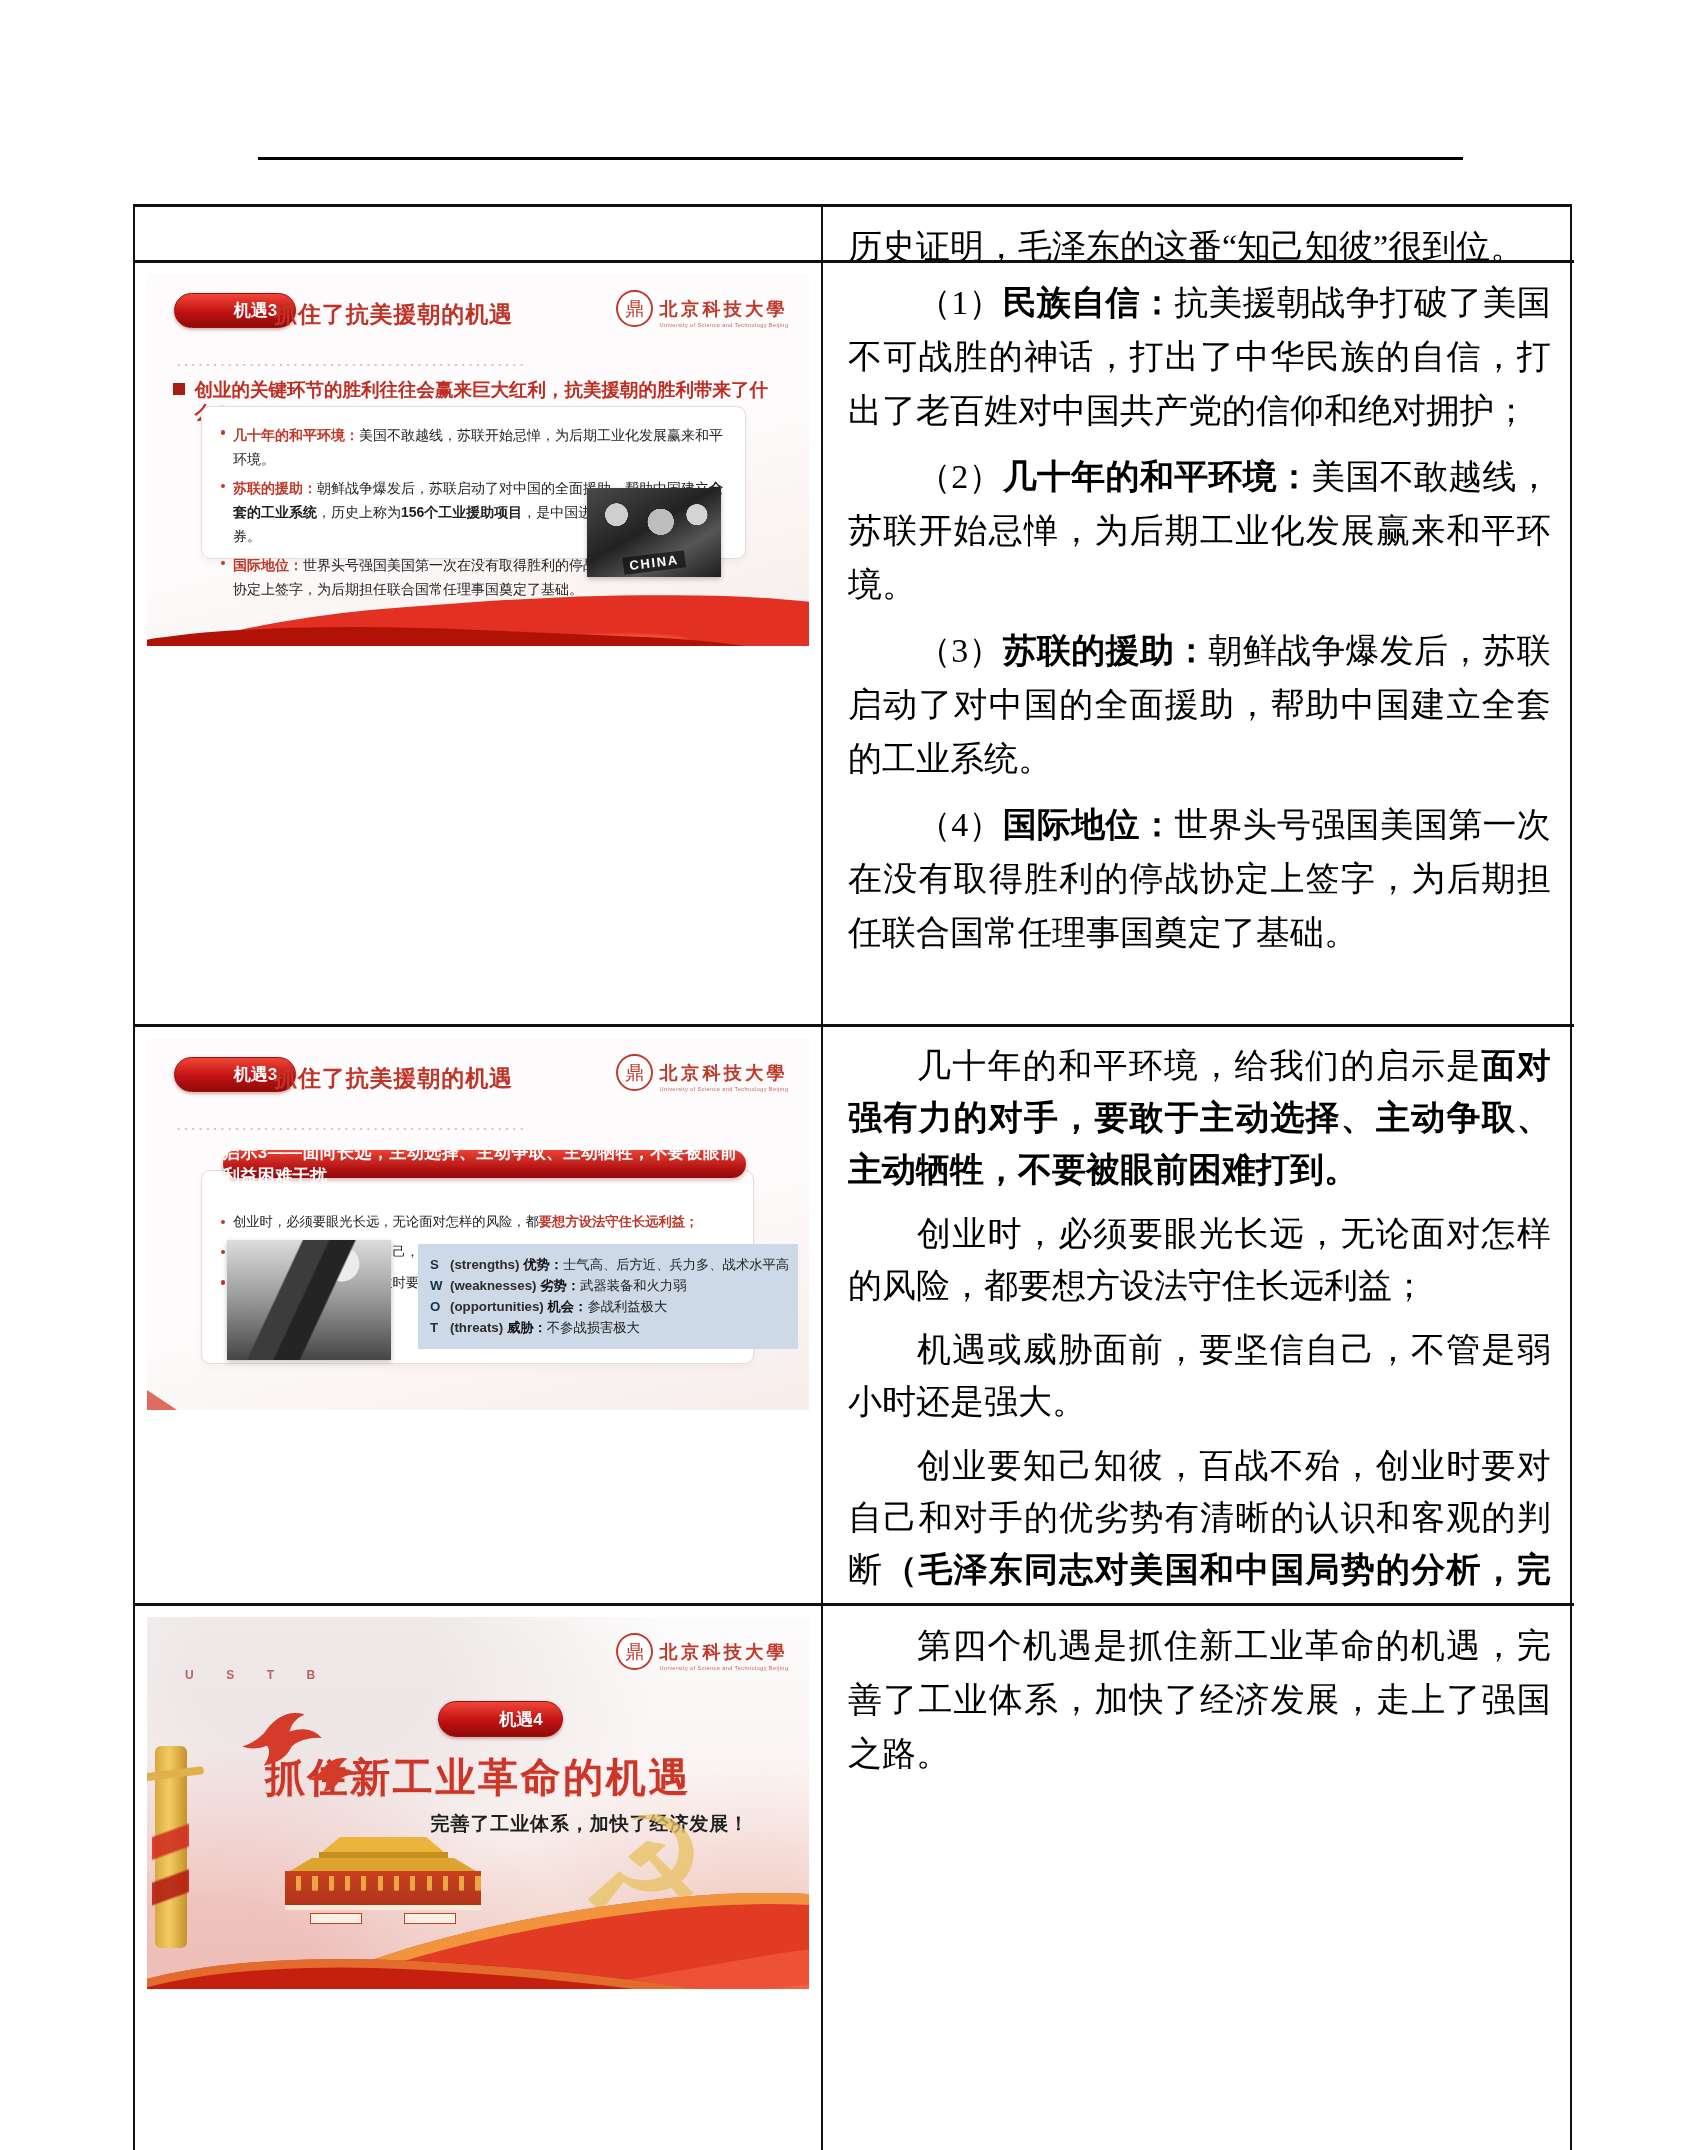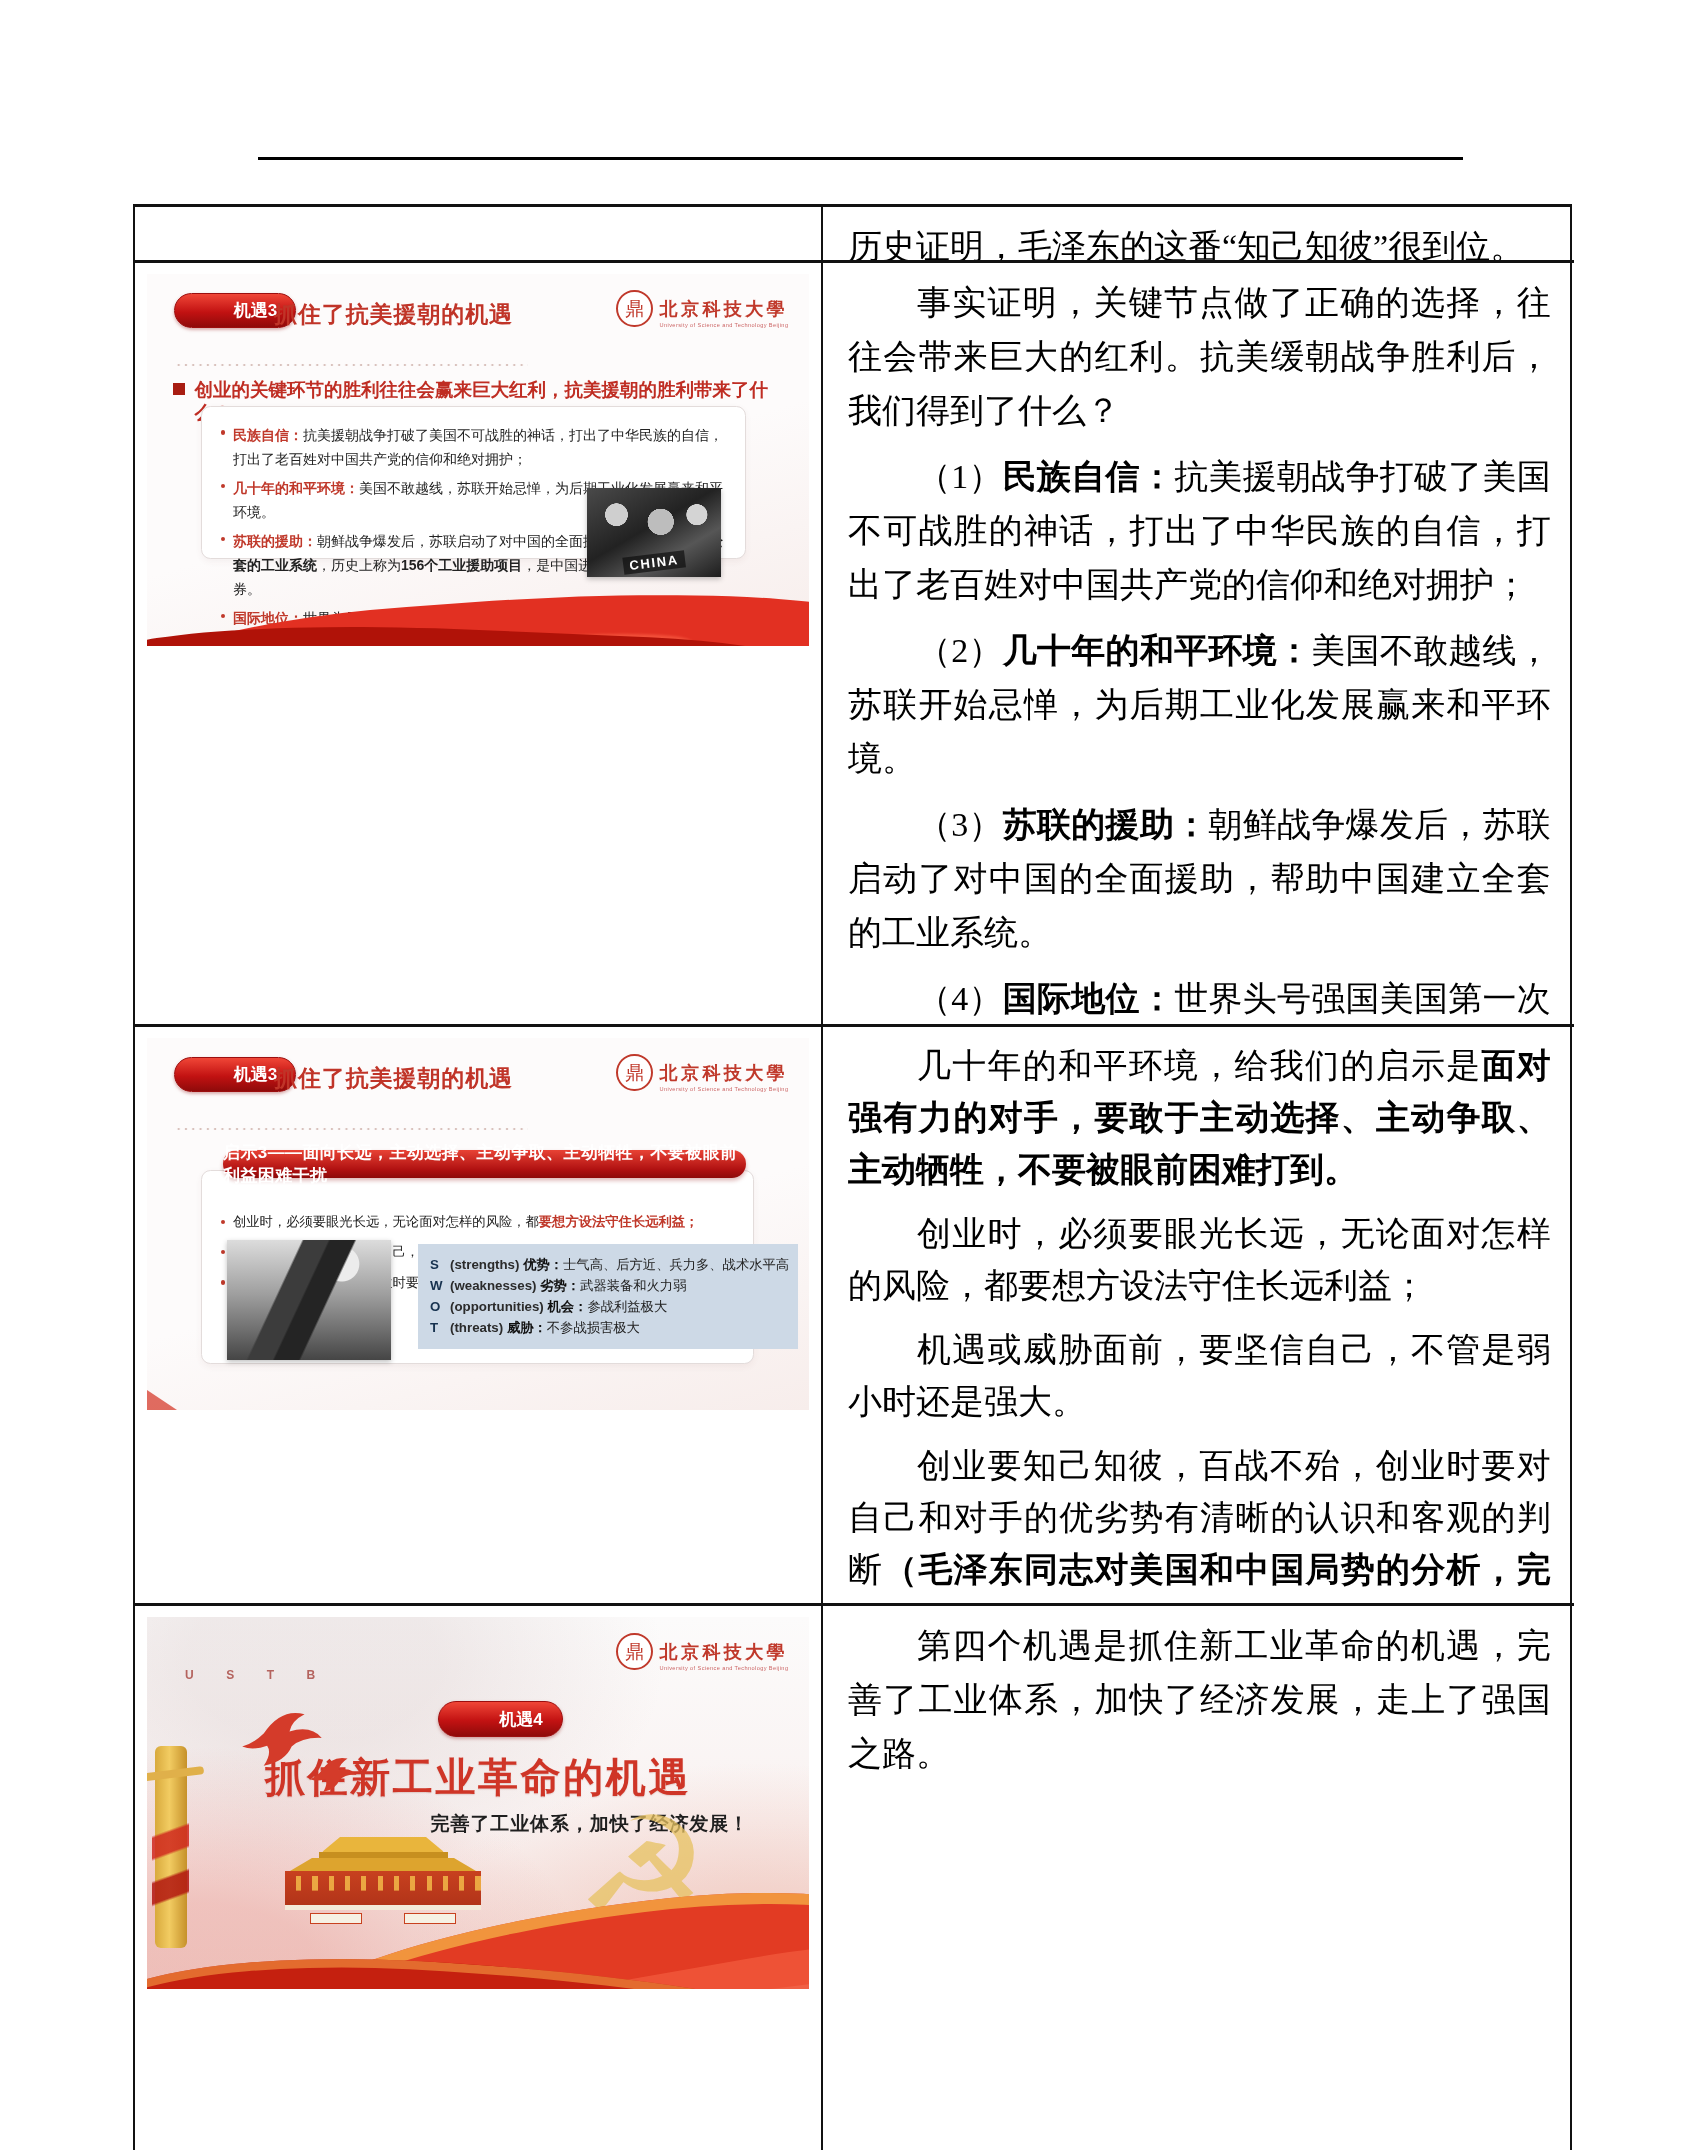--- a/index.html
+++ b/index.html
@@ -170,24 +170,20 @@
           </div>
         </div>
         <div class="sdots"></div>
         <div class="sq-head">
           <span class="redsq"></span>
           <span class="headtxt">创业的关键环节的胜利往往会赢来巨大红利，抗美援朝的胜利带来了什么？</span>
         </div>
         <div class="box1">
           <div class="sbul">
               <span class="dot"></span>
-            <p><span class="rlbl">民族自信：</span><span>抗美援朝战争打破了美国不可战胜的神话，打出了中华民族的自信，打出了老百姓对中国共产党的信仰和绝对拥护；</span></p>
-            </div>
-          <div class="sbul">
-              <span class="dot"></span>
             <p><span class="rlbl">几十年的和平环境：</span><span>美国不敢越线，苏联开始忌惮，为后期工业化发展赢来和平环境。</span></p>
             </div>
           <div class="sbul">
               <span class="dot"></span>
             <p><span class="rlbl">苏联的援助：</span><span>朝鲜战争爆发后，苏联启动了对中国的全面援助，帮助中国建立</span><b>全套的工业系统</b><span>，历史上称为</span><b>156个工业援助项目</b><span>，是中国进入工业化社会的入场券。</span></p>
             </div>
           <div class="sbul">
               <span class="dot"></span>
             <p class="pr-photo"><span class="rlbl">国际地位：</span><span>世界头号强国美国第一次在没有取得胜利的停战协定上签字，为后期担任联合国常任理事国奠定了基础。</span></p>
             </div>
@@ -196,21 +192,20 @@
           <span>CHINA</span>
         </div>
         <div class="wave">
           <div class="w1"></div>
             <div class="w3"></div>
             <div class="w2"></div>
         </div>
       </div>
     </div>
     <div class="cell crt cn-text">
-      <p><span>事实证明，关键节点做了正确的选择，往往会带来巨大的红利。抗美缓朝战争胜利后，我们得到了什么？</span></p>
       <p><span>（1）</span><b>民族自信：</b><span>抗美援朝战争打破了美国不可战胜的神话，打出了中华民族的自信，打出了老百姓对中国共产党的信仰和绝对拥护；</span></p>
       <p><span>（2）</span><b>几十年的和平环境：</b><span>美国不敢越线，苏联开始忌惮，为后期工业化发展赢来和平环境。</span></p>
       <p><span>（3）</span><b>苏联的援助：</b><span>朝鲜战争爆发后，苏联启动了对中国的全面援助，帮助中国建立全套的工业系统。</span></p>
       <p><span>（4）</span><b>国际地位：</b><span>世界头号强国美国第一次在没有取得胜利的停战协定上签字，为后期担任联合国常任理事国奠定了基础。</span></p>
     </div>
 
     <div class="cell cl">
       <div class="slide">
         <div class="badge tl">
             <span>机遇3</span>

